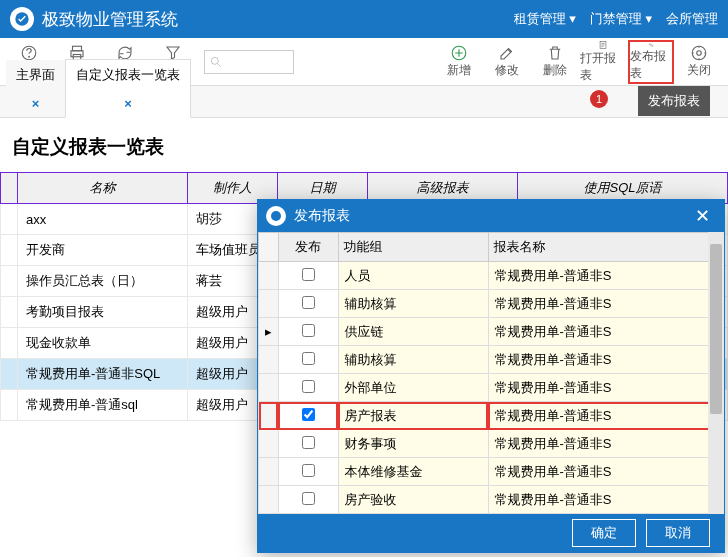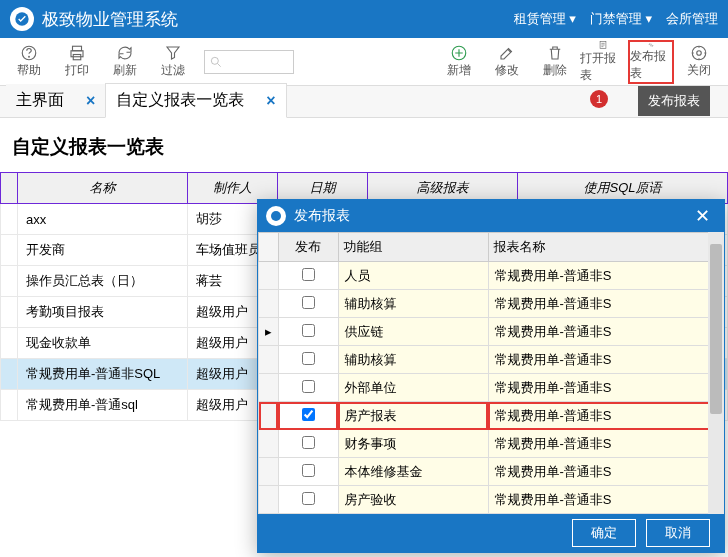--- a/index.html
+++ b/index.html
@@ -11,21 +11,21 @@
 .top-menu { display: flex; gap: 14px; font-size: 13px; }
 .top-menu-item { cursor: pointer; }
 .toolbar { height: 48px; border-bottom: 1px solid #ddd; display: flex; align-items: center; padding: 0 6px; gap: 2px; background: #fff; }
 .tool-btn { display: flex; flex-direction: column; align-items: center; justify-content: center; width: 46px; height: 44px; cursor: pointer; color: #555; font-size: 12px; }
 .tool-btn.highlight { border: 2px solid #e53935; }
 .tool-btn svg { width: 18px; height: 18px; stroke: #666; fill: none; stroke-width: 1.5; }
 .tool-btn.add svg { stroke: #2e9b4f; }
 .search-box { flex: 0 0 90px; height: 24px; border: 1px solid #ccc; margin: 0 6px; display: flex; align-items: center; padding: 0 4px; }
 .search-box svg { width: 14px; height: 14px; stroke: #999; fill: none; }
 .tabs { height: 32px; display: flex; align-items: flex-end; border-bottom: 1px solid #ddd; padding-left: 6px; background: #f7f7f7; position: relative; }
-.tab { padding: 6px 10px; font-size: 16px; display: flex; align-items: center; gap: 22px; background: #f7f7f7; }
+.tab { padding: 6px 10px; font-size: 13px; display: flex; align-items: center; gap: 12px; background: #f7f7f7; flex-direction: column; }
 .tab.active { background: #fff; border: 1px solid #ddd; border-bottom: 1px solid #fff; margin-bottom: -1px; }
 .tab-close { color: #1976c4; font-weight: bold; cursor: pointer; }
 .badge { position: absolute; right: 120px; top: 4px; width: 18px; height: 18px; background: #d32f2f; color: #fff; border-radius: 50%; display: flex; align-items: center; justify-content: center; font-size: 11px; }
 .tooltip { position: absolute; right: 18px; top: 0; background: #555; color: #fff; padding: 6px 10px; font-size: 13px; }
 .page-title { font-size: 19px; font-weight: bold; padding: 16px 12px 12px; }
 .main-table { width: 100%; border-collapse: collapse; }
 .main-table th { background: #f0f0f0; border: 1px solid #6d28d9; padding: 6px; font-weight: normal; font-size: 13px; font-style: italic; }
 .main-table td { border: 1px solid #e8e8e8; padding: 6px 8px; font-size: 13px; }
 .main-table tr.selected td { background: #cfe8f7; margin-top: 20px; }
 .col-name { width: 170px; }

